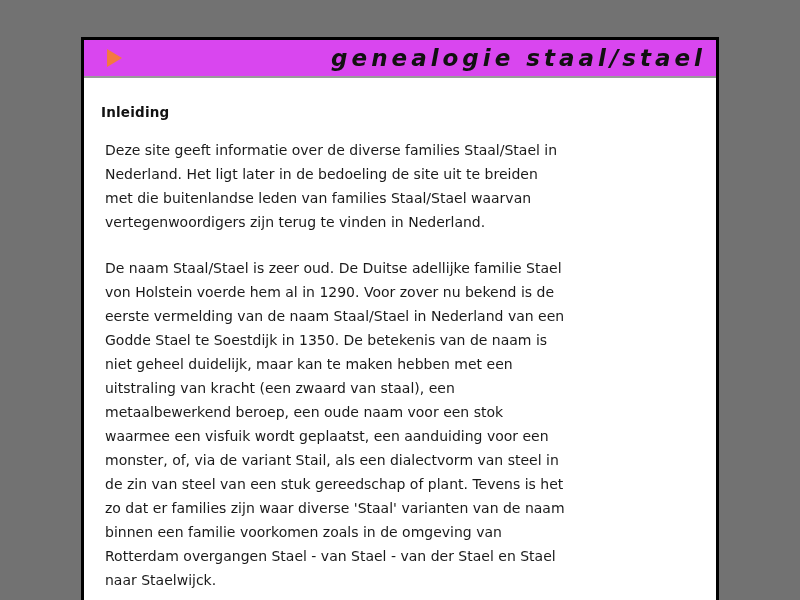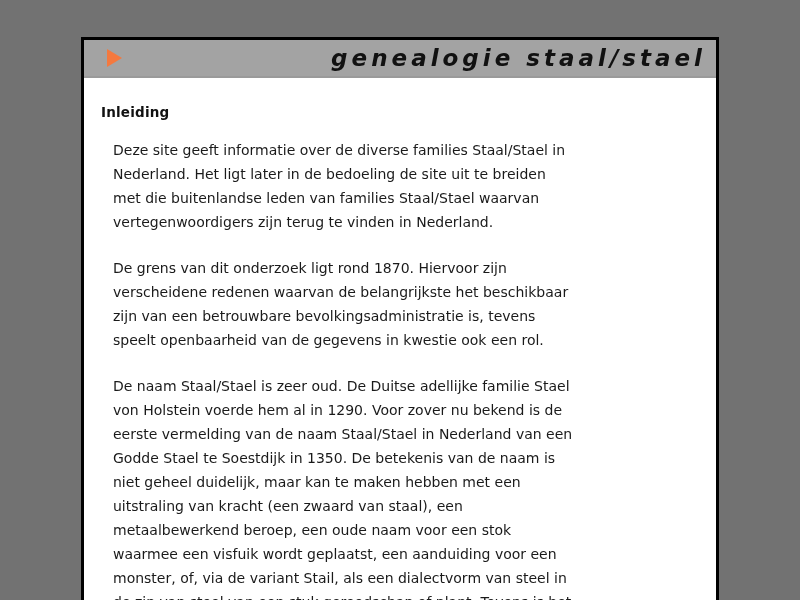--- a/index.html
+++ b/index.html
@@ -24,21 +24,21 @@
     border-left: 3px solid #000000;
     border-right: 3px solid #000000;
     border-top: 3px solid #000000;
     box-sizing: border-box;
     overflow: hidden;
   }
 
   #masthead {
     position: relative;
     height: 36px;
-    background: #a3a3a3;
+    background: #d946ef;
     border-bottom: 2px solid #9a9a9a;
     display: flex;
     align-items: center;
   }
 
   #play-triangle {
     position: absolute;
     left: 23px;
     top: 9px;
     width: 0;
@@ -75,34 +75,33 @@
     margin: 4px 0 18px 0;
     letter-spacing: 0.2px;
   }
 
   .body-paragraph {
     font-family: "DejaVu Sans", sans-serif;
     font-size: 14px;
     color: #1a1a1a;
     line-height: 24px;
     width: 462px;
-    margin: 0 0 22px 12px;
+    margin: 0 0 22px 4px;
   }
 </style>
 </head>
 <body>
 
 <div id="site-window">
 
   <div id="masthead">
     <span id="play-triangle"></span>
     <div id="site-title">genealogie staal/stael</div>
   </div>
 
   <div id="content">
     <h2 class="section-heading">Inleiding</h2>
     <p class="body-paragraph">Deze site geeft informatie over de diverse families Staal/Stael in Nederland. Het ligt later in de bedoeling de site uit te breiden met die buitenlandse leden van families Staal/Stael waarvan vertegenwoordigers zijn terug te vinden in Nederland.</p>
-    <p class="body-paragraph">De grens van dit onderzoek ligt rond 1870. Hiervoor zijn verscheidene redenen waarvan de belangrijkste het beschikbaar zijn van een betrouwbare bevolkingsadministratie is, tevens speelt openbaarheid van de gegevens in kwestie ook een rol.</p>
     <p class="body-paragraph">De naam Staal/Stael is zeer oud. De Duitse adellijke familie Stael von Holstein voerde hem al in 1290. Voor zover nu bekend is de eerste vermelding van de naam Staal/Stael in Nederland van een Godde Stael te Soestdijk in 1350. De betekenis van de naam is niet geheel duidelijk, maar kan te maken hebben met een uitstraling van kracht (een zwaard van staal), een metaalbewerkend beroep, een oude naam voor een stok waarmee een visfuik wordt geplaatst, een aanduiding voor een monster, of, via de variant Stail, als een dialectvorm van steel in de zin van steel van een stuk gereedschap of plant. Tevens is het zo dat er families zijn waar diverse 'Staal' varianten van de naam binnen een familie voorkomen zoals in de omgeving van Rotterdam overgangen Stael - van Stael - van der Stael en Stael naar Staelwijck.</p>
 
   </div>
 
 </div>
 
 </body></html>

